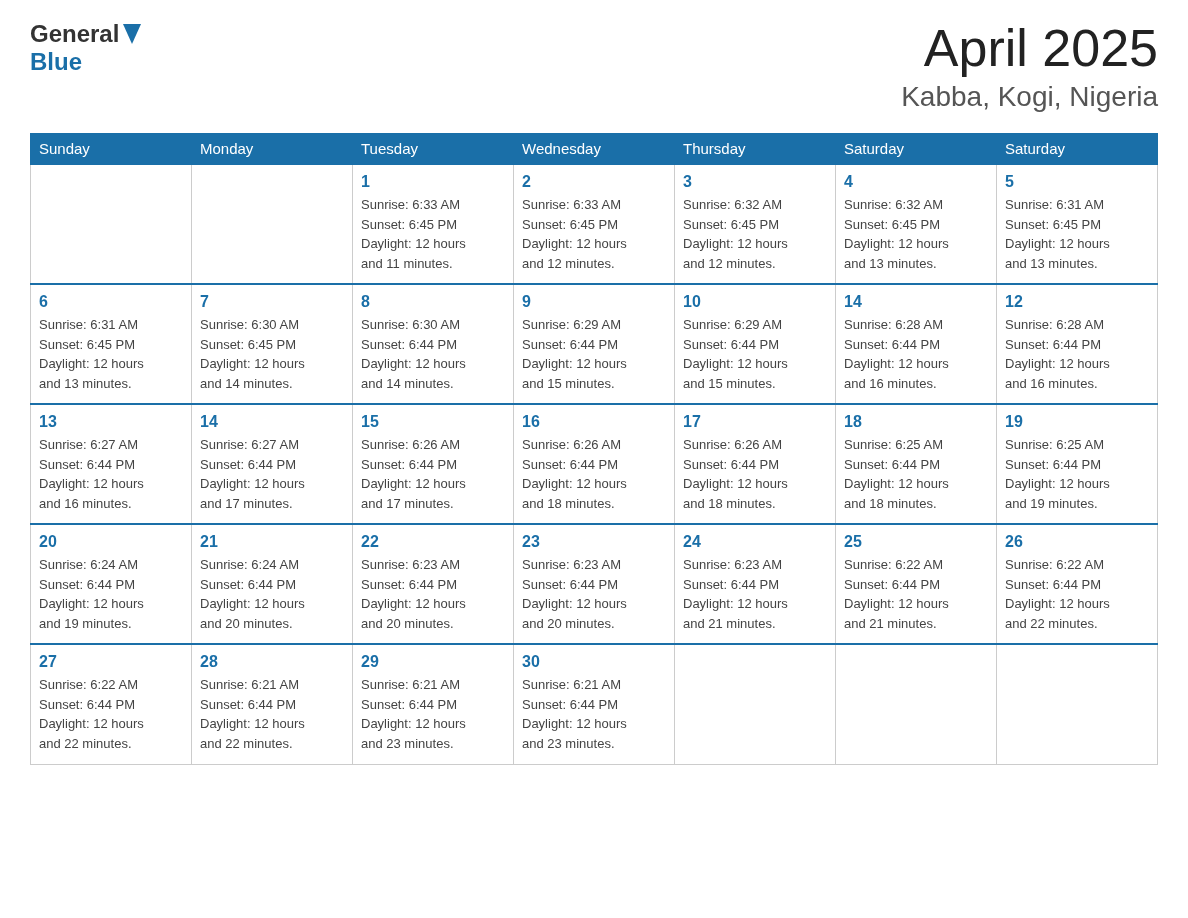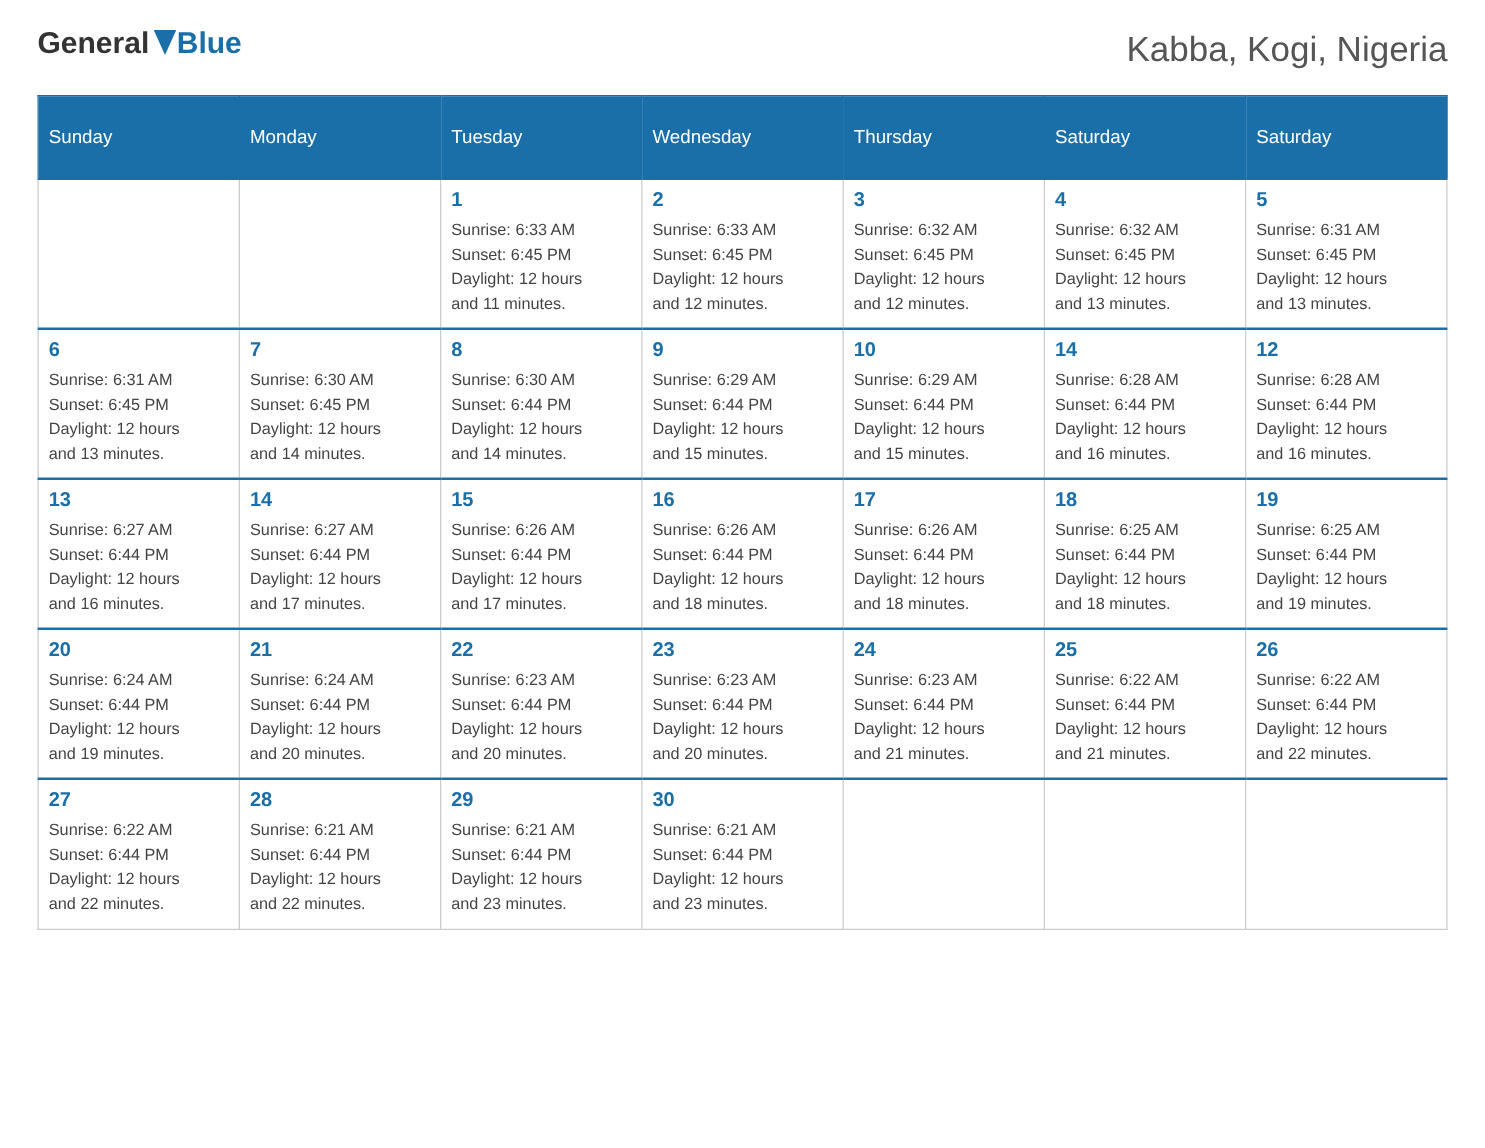--- a/index.html
+++ b/index.html
@@ -31,21 +31,21 @@
       margin-top: 4px;
     }
     .calendar {
       width: 100%;
       border-collapse: collapse;
       table-layout: fixed;
     }
     .calendar th {
       background-color: #1a6fa8;
       color: #fff;
-      padding: 24px 8px;
+      padding: 6px 8px;
       font-size: 15px;
       font-weight: normal;
       text-align: left;
       border: 1px solid #1a6fa8;
     }
     .calendar td {
       vertical-align: top;
       padding: 8px;
       border: 1px solid #ccc;
       border-top: 2px solid #1a6fa8;
@@ -59,22 +59,22 @@
       color: #1a6fa8;
       margin-bottom: 4px;
     }
     .day-info {
       font-size: 13px;
       color: #444;
       line-height: 1.5;
     }
     .logo-wrapper {
       display: flex;
-      flex-direction: row;
-      align-items: center;
+      flex-direction: column;
+      align-items: flex-start;
     }
     .logo-row {
       display: flex;
       align-items: center;
     }
   </style>
 </head>
 <body>
 
 <div class="header">
@@ -85,20 +85,21 @@
         <svg width="18" height="20" viewBox="0 0 18 20">
           <polygon points="0,0 18,0 9,20" fill="#1a6fa8"></polygon>
         </svg>
       </span>
     </div>
     <div>
       <span style="font-size:24px;font-weight:bold;color:#1a6fa8;">Blue</span>
     </div>
   </div>
   <div class="title-section">
+    <div class="main-title">April 2025</div>
     <div class="subtitle">Kabba, Kogi, Nigeria</div>
   </div>
 </div>
 
 <table class="calendar">
   <thead>
     <tr>
       <th>Sunday</th>
       <th>Monday</th>
       <th>Tuesday</th>

